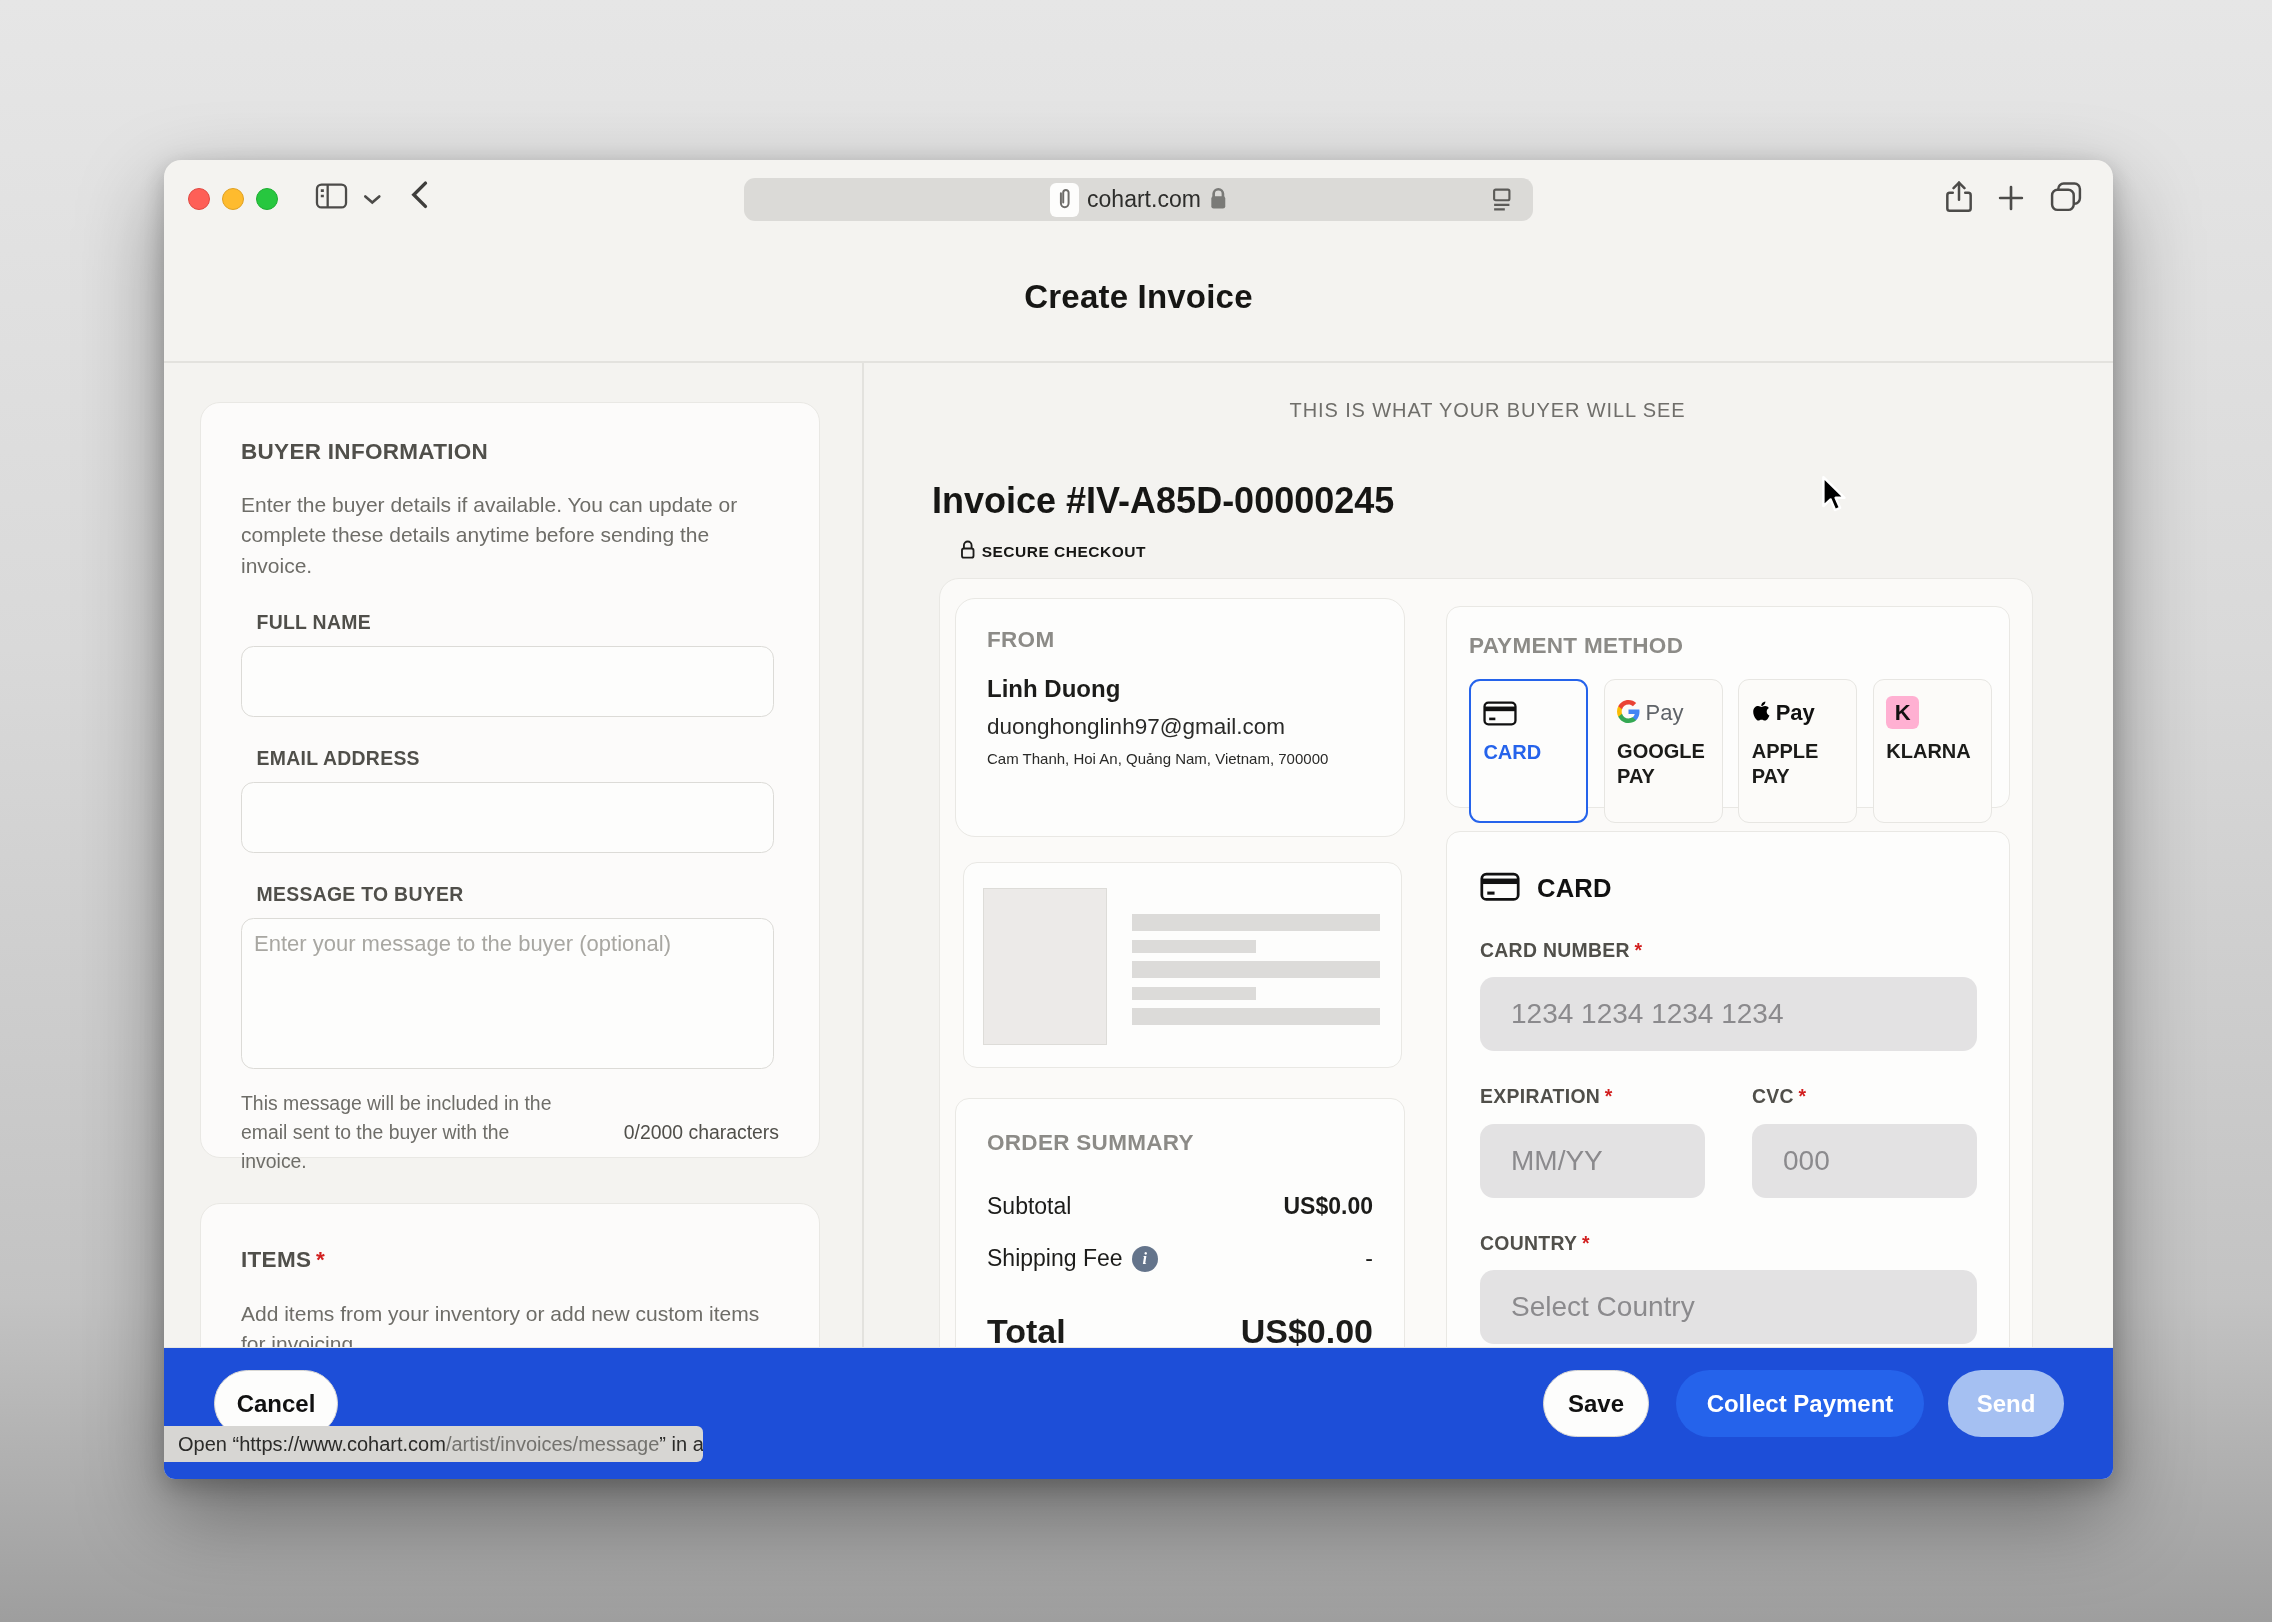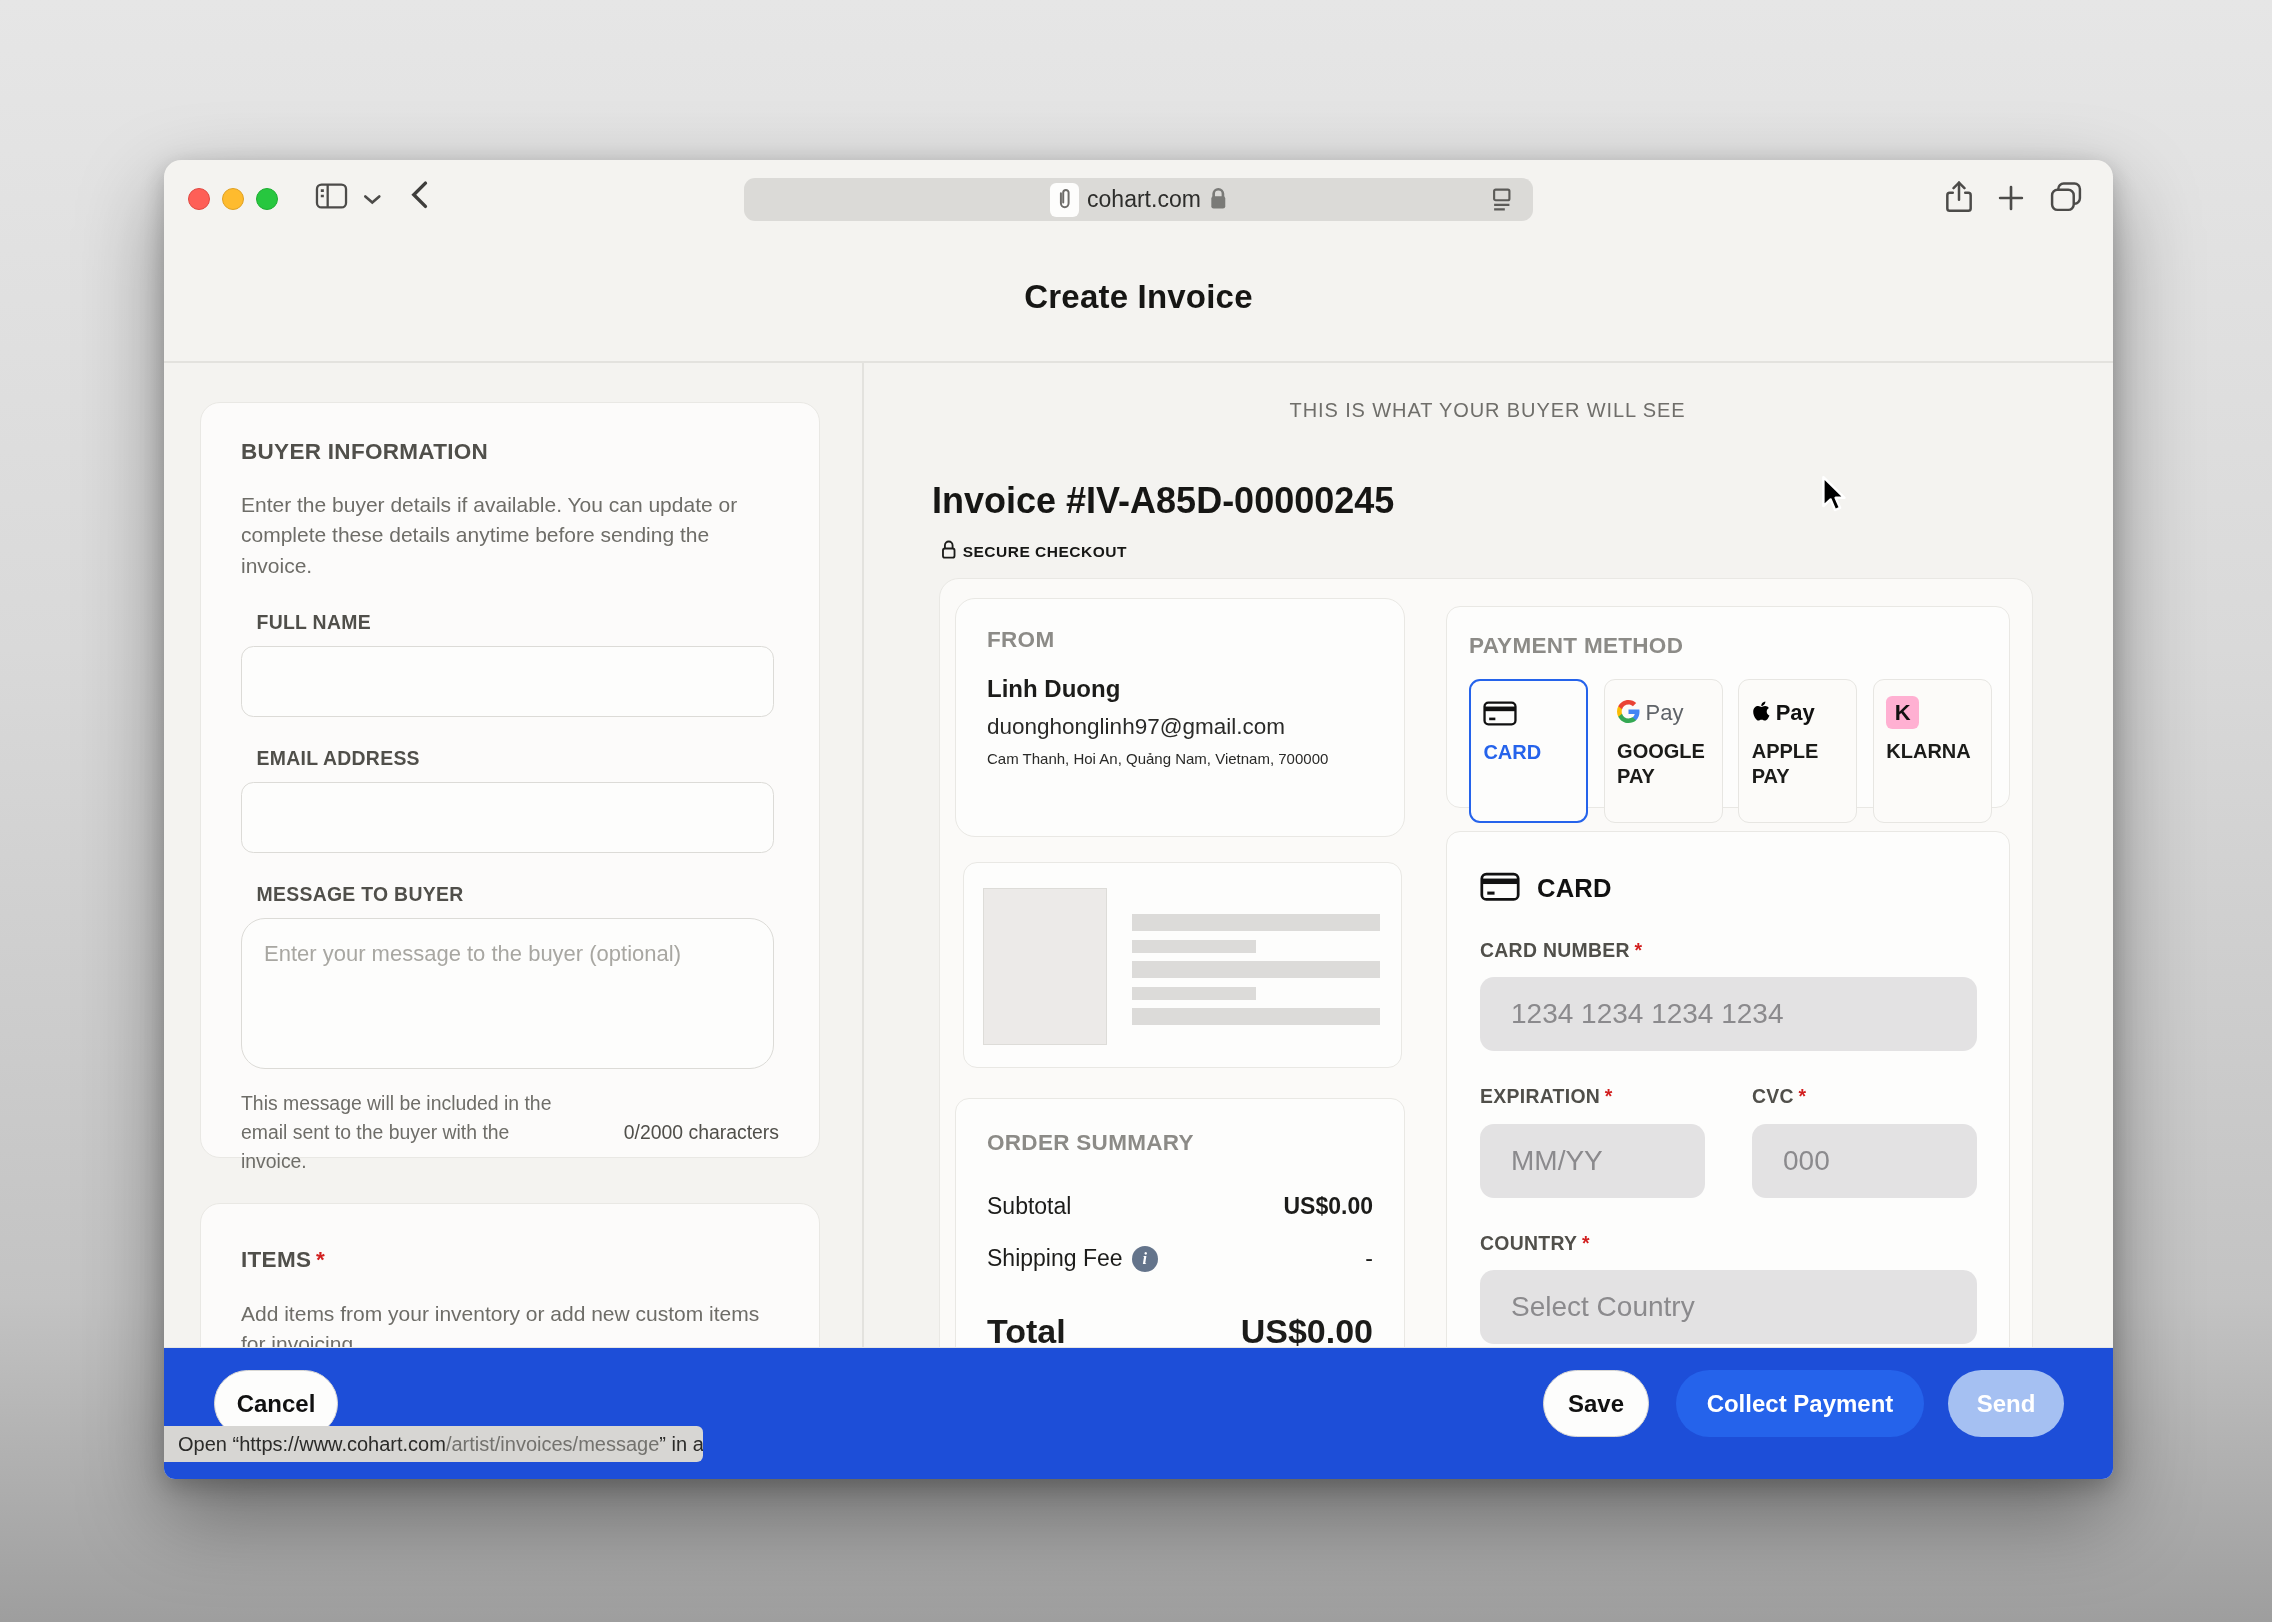--- a/index.html
+++ b/index.html
@@ -40,36 +40,36 @@
   .req { color:#d21f1f; font-weight:700; margin-left:4.7px; }
 
   
   .buyer-card { left:36px; top:242px; width:620px; height:756px; padding:36px 40px; }
   .buyer-title { font-size:22.5px; font-weight:700; color:#504f4a; letter-spacing:0.3px; }
   .buyer-desc { margin-top:25px; font-size:21px; line-height:1.45; color:#6e6d68; }
   .field-label { margin:29.5px 0 0 15.5px; }
   .text-input { display:block; margin-top:12.4px; width:533px; height:71px; background:#fdfdfc;
     border:1.6px solid #dcdbd7; border-radius:12.4px; font-size:22.5px; color:#222; padding:0 22px;
     outline:none; font-family:inherit; }
-  textarea.text-input { height:151px; padding:22px; resize:none; font-size:22px;border-radius:24px; }
+  textarea.text-input { height:151px; padding:12px; resize:none; font-size:22px; }
   .text-input::placeholder { color:#a8a7a2; }
   .msg-row { display:flex; margin-top:20px; align-items:center; }
   .msg-note { width:326px; font-size:19.4px; line-height:1.5; color:#6e6d68; }
   .char-count { margin-left:auto; font-size:19.4px; color:#504f4a; }
 
   
   .items-card { left:36px; top:1043px; width:620px; height:194px; padding:43px 40px; }
   .items-title { font-size:22.5px; font-weight:700; color:#504f4a; letter-spacing:0.3px; }
   .items-desc { margin-top:26px; font-size:21px; line-height:1.45; color:#6e6d68; }
 
   
   .buyer-banner { position:absolute; left:698px; top:239px; width:1251px; text-align:center;
     font-size:20px; color:#6f6e6a; letter-spacing:0.9px; }
   .invoice-title { position:absolute; left:768px; top:320px; font-size:36px; font-weight:700; color:#161614; }
-  .secure-row { position:absolute; left:777px; top:380px; display:flex; align-items:center; gap:6.2px; }
+  .secure-row { position:absolute; left:796px; top:380px; display:flex; align-items:center; gap:6.2px; }
   .secure-text { font-size:15.5px; font-weight:700; color:#161614; letter-spacing:0.5px; }
 
   .preview-box { left:775px; top:418px; width:1094px; height:869px; background:#fbfaf8; }
 
   .from-card { left:791px; top:438px; width:450px; height:239px; border-radius:20px;
     background:#fdfdfc; padding:28px 31px; }
   .from-title { font-size:22.5px; font-weight:700; color:#8c8b87; letter-spacing:0.3px; }
   .from-name { margin-top:22px; font-size:24px; font-weight:700; color:#1c1c1a; }
   .from-email { margin-top:11px; font-size:22.5px; color:#2a2a28; }
   .from-addr { margin-top:9.3px; font-size:15px; line-height:1.35; color:#2a2a28; max-width:353px; }

